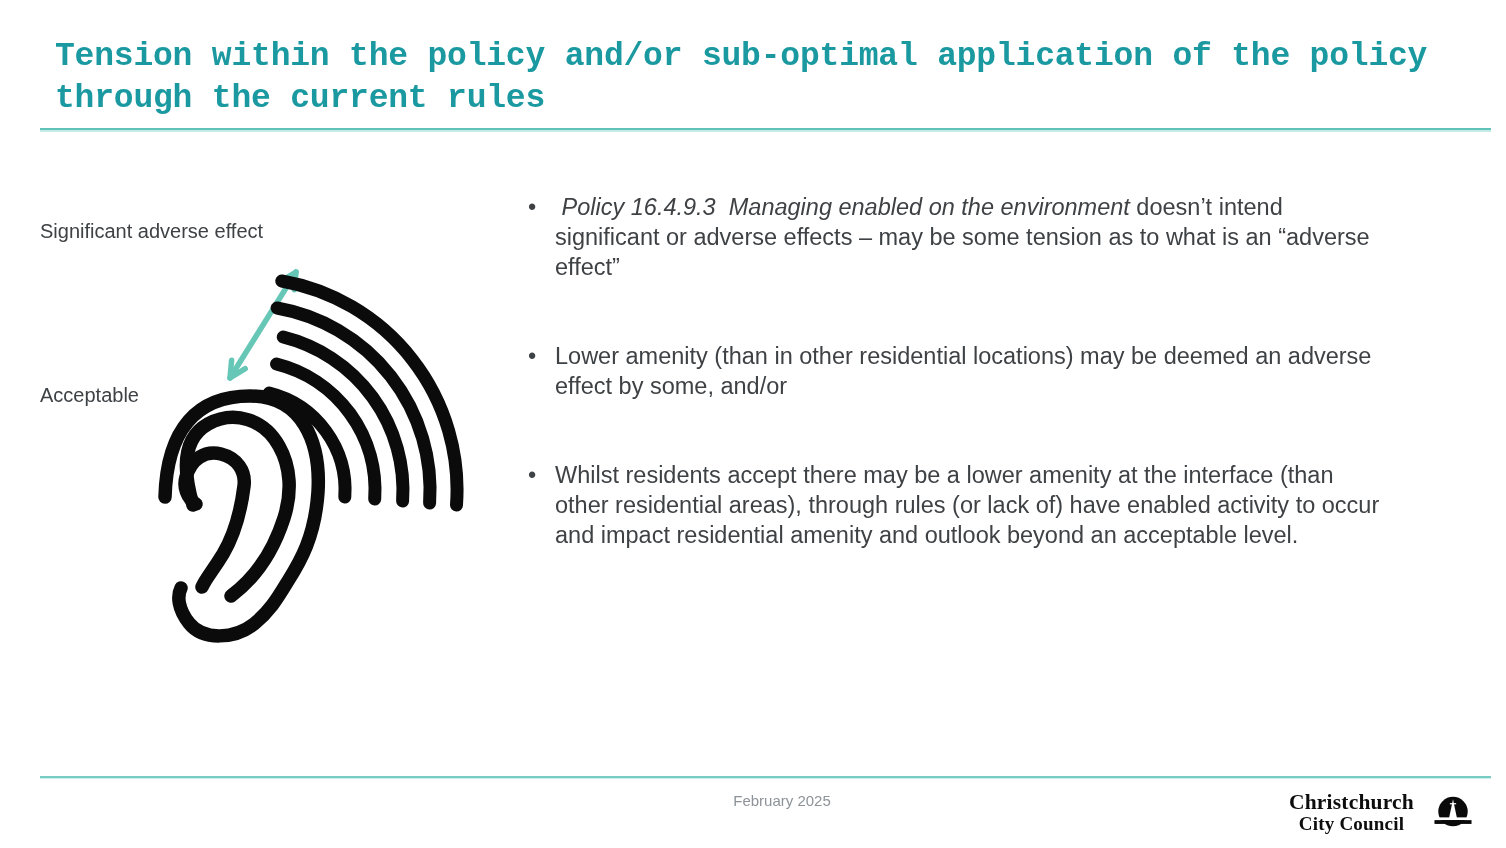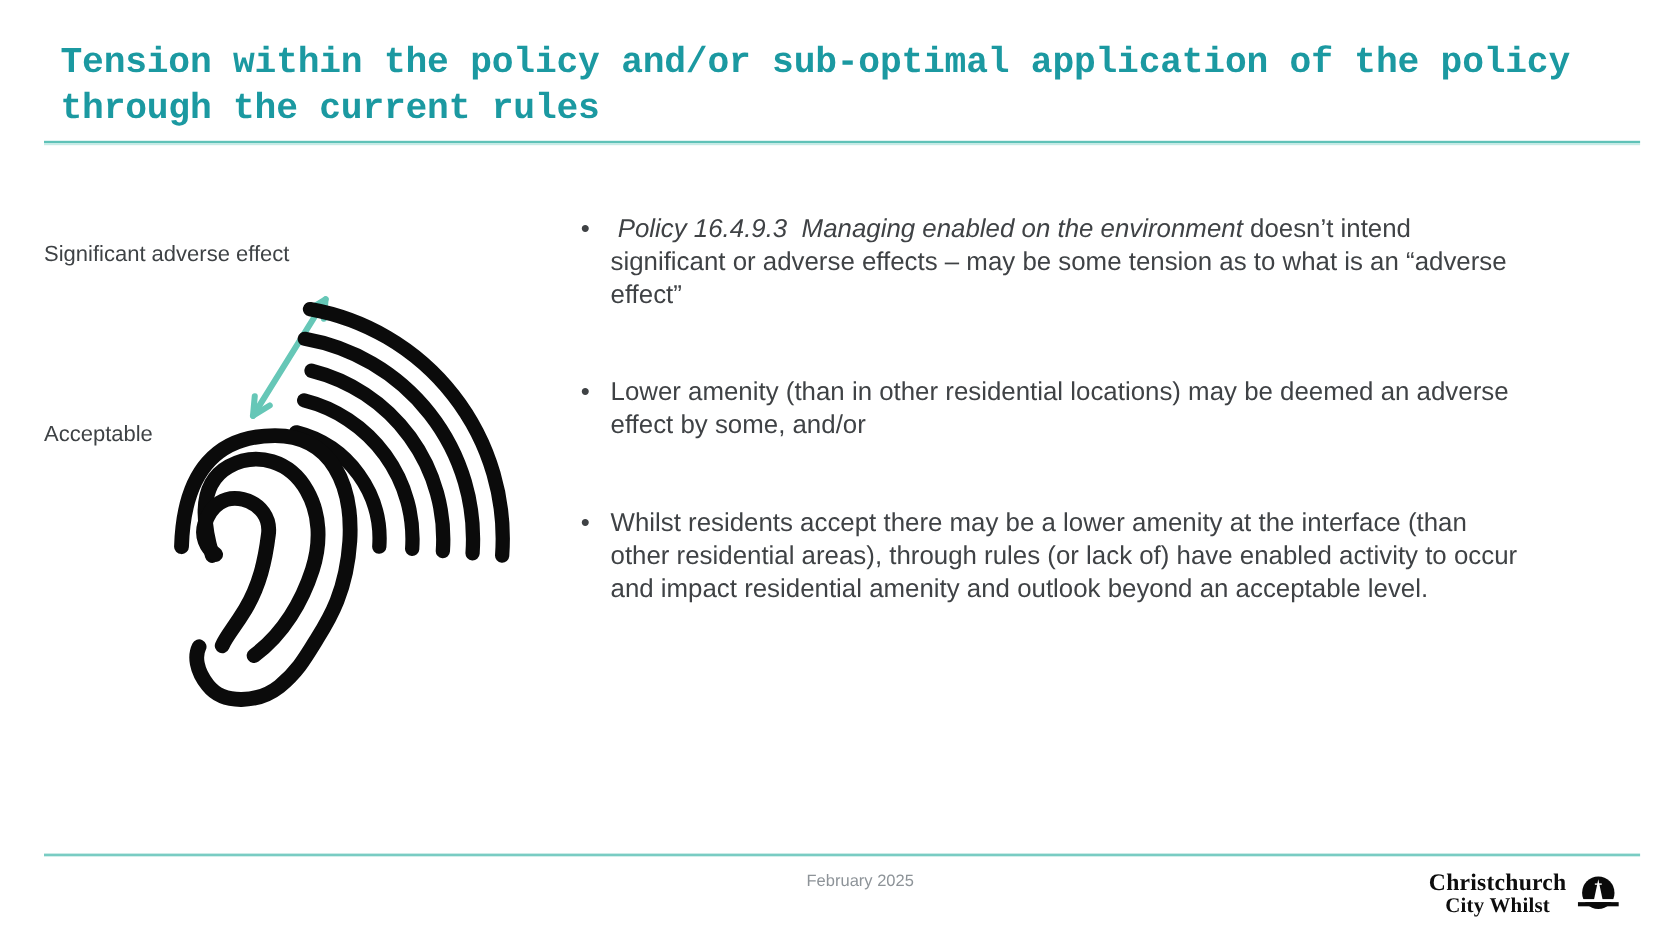--- a/index.html
+++ b/index.html
@@ -42,21 +42,21 @@
   .footer-rule{
     position:absolute;left:40px;top:776px;width:1451px;height:3px;
     background:linear-gradient(to bottom,#79ccc3 0 60%,#cdeee9 60% 100%);
   }
   .footer-date{
     position:absolute;left:0;top:792px;width:1506px;text-align:center;
     font-size:15px;color:#8d9398;padding-left:29px;
   }
   .logo{
     position:absolute;right:34px;top:792px;
-    display:flex;align-items:center;gap:10px;
+    display:flex;align-items:center;gap:20px;
   }
   .logo-text{
     font-family:"Liberation Serif", serif;font-weight:bold;color:#0d0d0d;
     text-align:center;line-height:1.02;
   }
   .logo-line1{font-size:21.5px;letter-spacing:0.2px;}
   .logo-line2{font-size:19px;letter-spacing:0.2px;}
   .logo-mark{width:38px;height:42px;}
 </style>
 </head>
@@ -113,21 +113,21 @@
     <span class="btxt"><em></em><span class="rest">Whilst residents accept there may be a lower amenity at the interface (than other residential areas), through rules (or lack of) have enabled activity to occur and impact residential amenity and outlook beyond an acceptable level.</span></span>
   </li>
 </ul>
 
 <div class="footer-rule"></div>
 <div class="footer-date">February 2025</div>
 
 <div class="logo">
   <div class="logo-text">
     <div class="logo-line1">Christchurch</div>
-    <div class="logo-line2">City Whilst</div>
+    <div class="logo-line2">City Council</div>
   </div>
   <svg class="logo-mark" viewBox="0 0 40 40" aria-hidden="true">
     <circle cx="20" cy="18.5" r="15.5" fill="#0a0a0a"></circle>
     <path d="M20 5.5 L24.2 25.5 L15.8 25.5 Z" fill="#ffffff"></path>
     <rect x="16.7" y="9.6" width="6.6" height="1.3" fill="#ffffff"></rect>
     <rect x="3" y="24.6" width="34" height="2.9" fill="#ffffff"></rect>
     <rect x="0.5" y="27.5" width="39" height="4" fill="#0a0a0a"></rect>
   </svg>
 </div>
 

